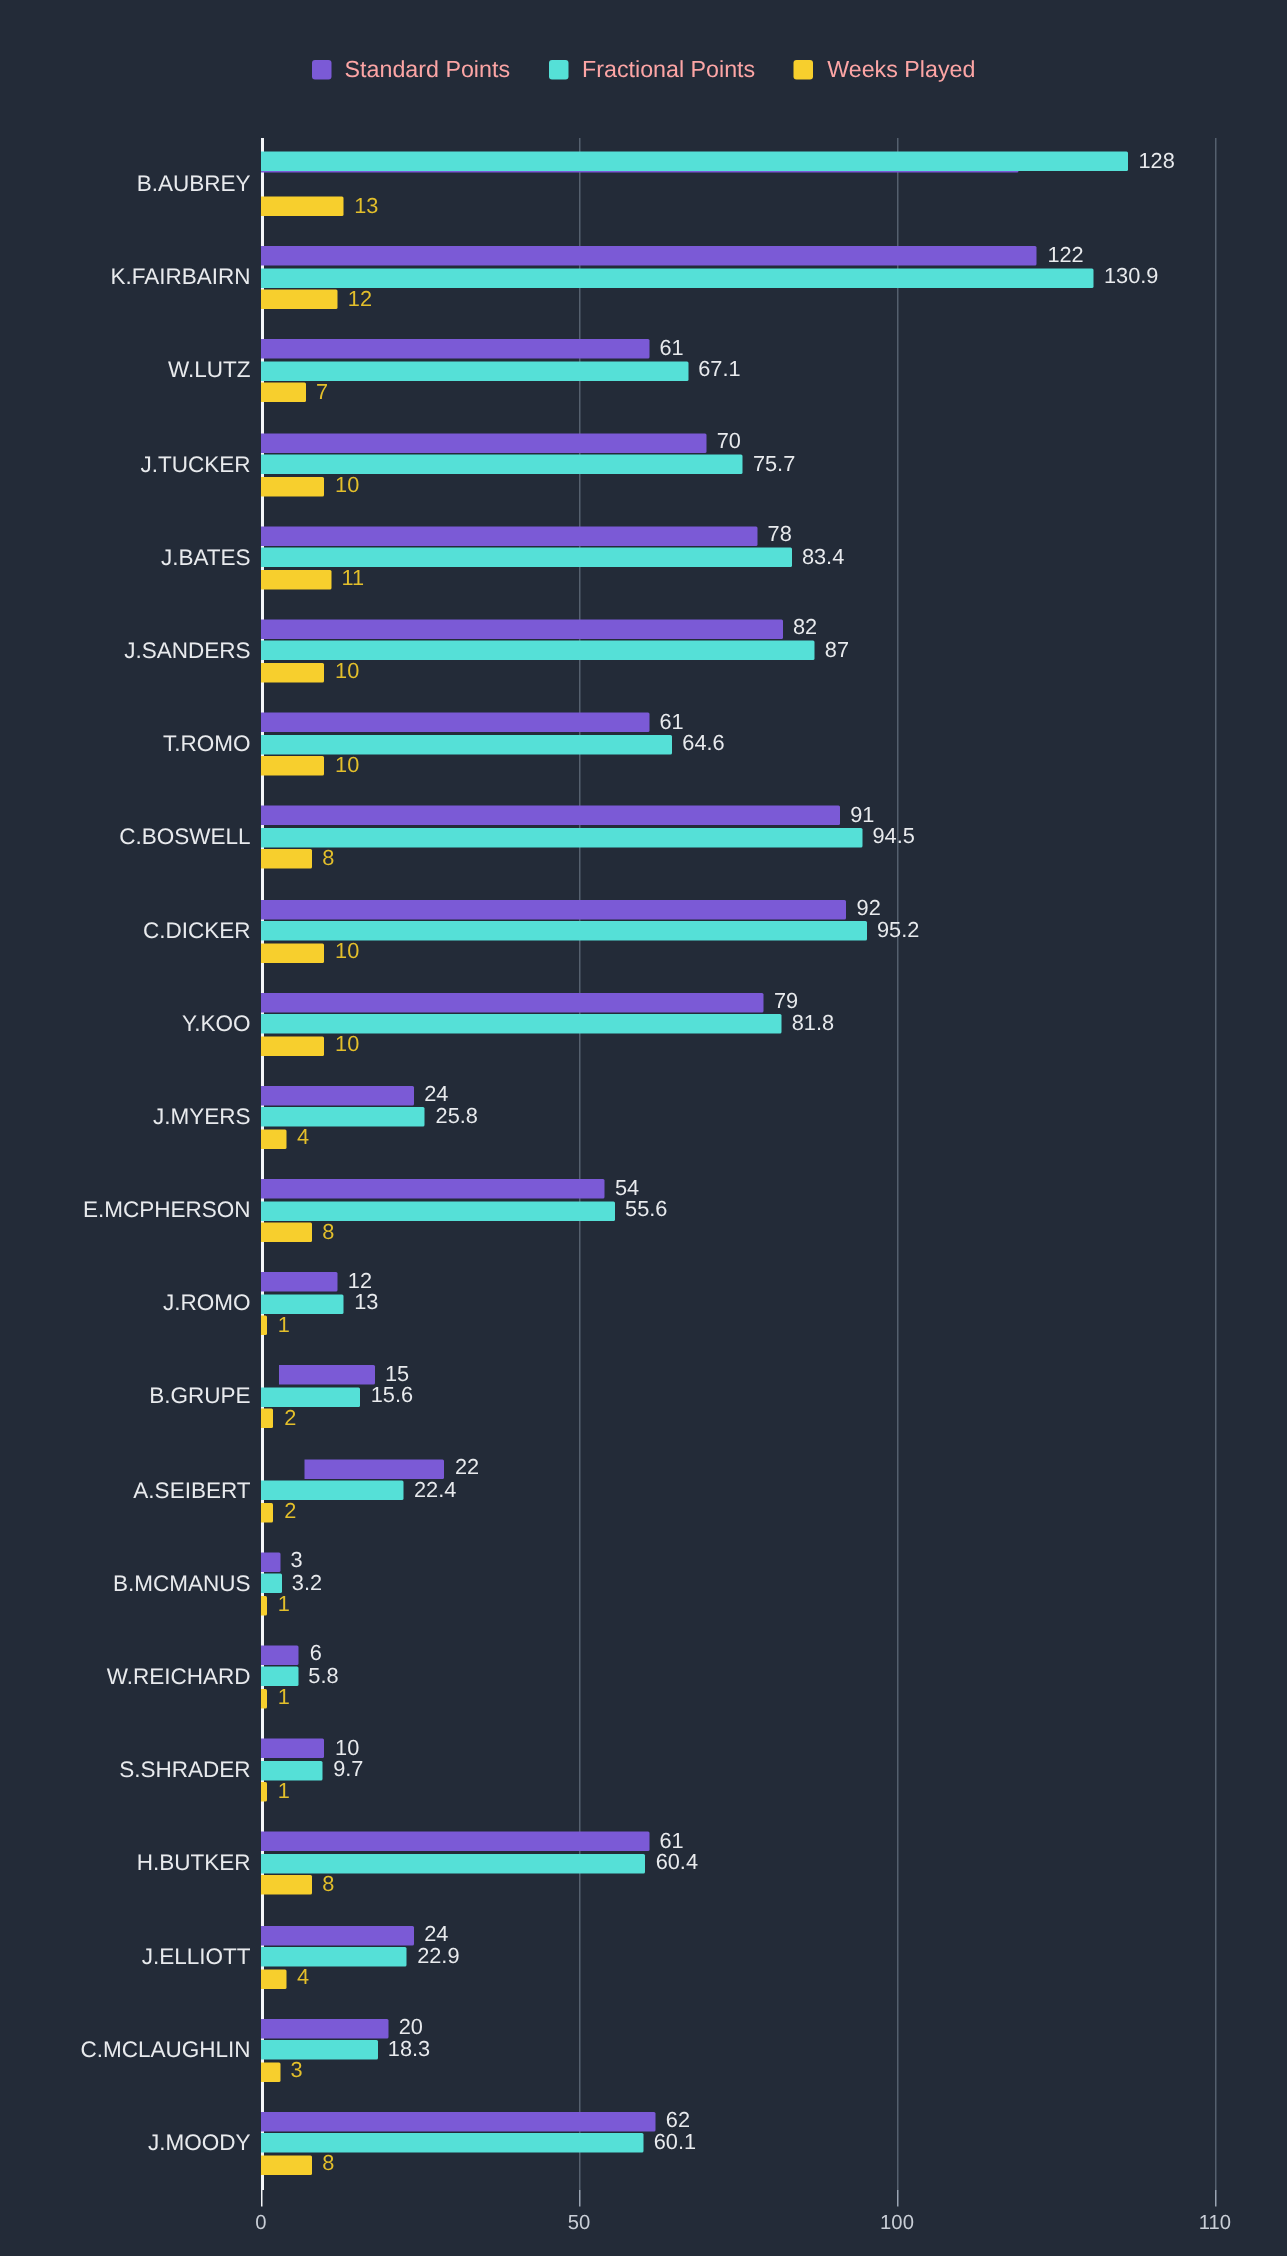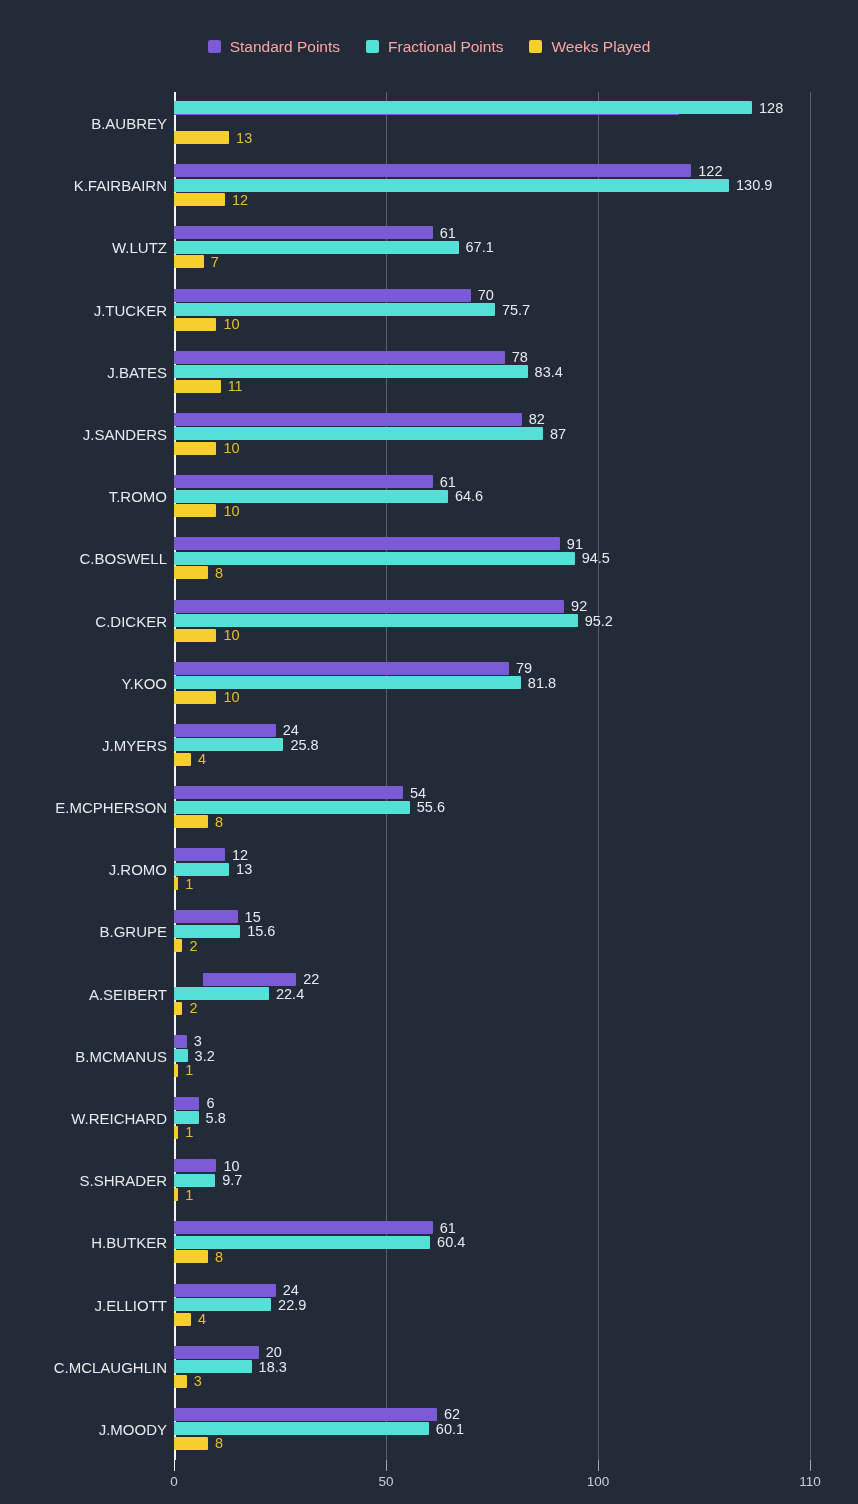--- a/index.html
+++ b/index.html
@@ -292,21 +292,21 @@
             <div class="bar" title="Fractional Points: 13" style="width: 100%; background: rgb(85, 224, 215);"></div>
             <span class="bar-value v-frac">13</span>
           </div>
           <div class="bar-wrap" style="top: 39.0909px; width: 4.24px;">
             <div class="bar" title="Weeks Played: 1" style="width: 100%; background: rgb(247, 207, 45);"></div>
             <span class="bar-value v-wks">1</span>
           </div>
         </div>
         <div class="row" style="top: 808.364px; height: 62.1818px;">
           <div class="cat-label">B.GRUPE</div>
-          <div class="bar-wrap" style="top: 10.0909px; width: 63.6px;">
+          <div class="bar-wrap" style="top: 10.0909px; width: 63.6px; margin-left: 12px;">
             <div class="bar" title="Standard Points: 15" style="width: 100%; background: rgb(123, 90, 214);"></div>
             <span class="bar-value v-std">15</span>
           </div>
           <div class="bar-wrap" style="top: 24.5909px; width: 66.144px;">
             <div class="bar" title="Fractional Points: 15.6" style="width: 100%; background: rgb(85, 224, 215);"></div>
             <span class="bar-value v-frac">15.6</span>
           </div>
           <div class="bar-wrap" style="top: 39.0909px; width: 8.48px;">
             <div class="bar" title="Weeks Played: 2" style="width: 100%; background: rgb(247, 207, 45);"></div>
             <span class="bar-value v-wks">2</span>

